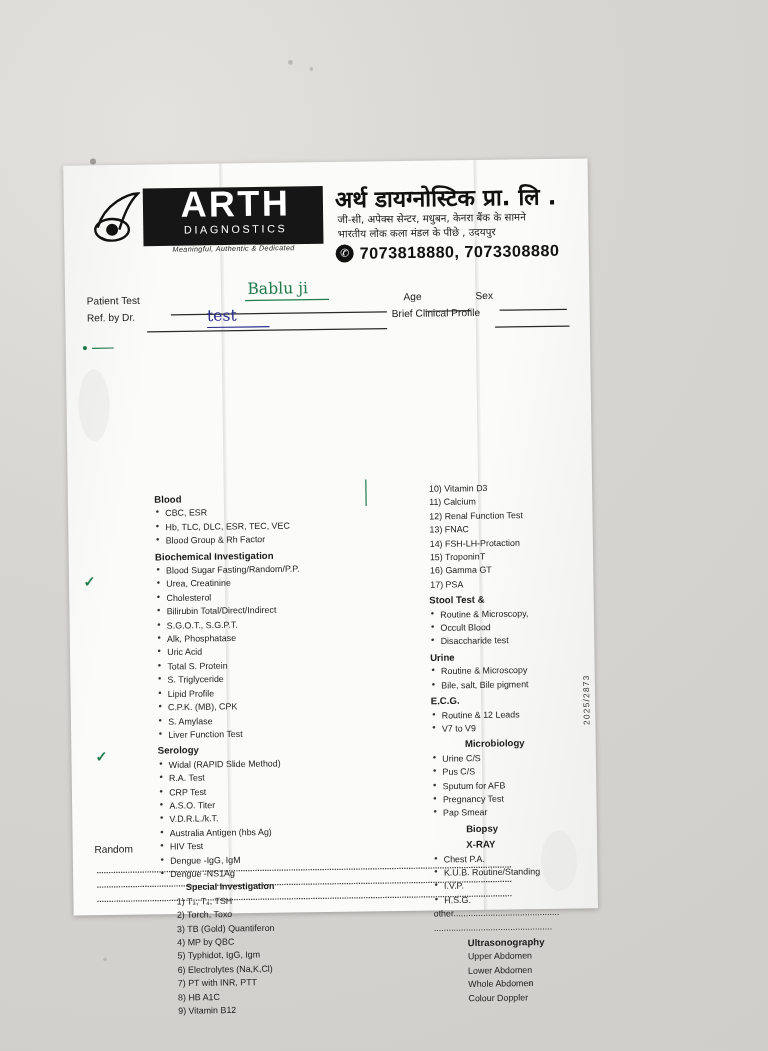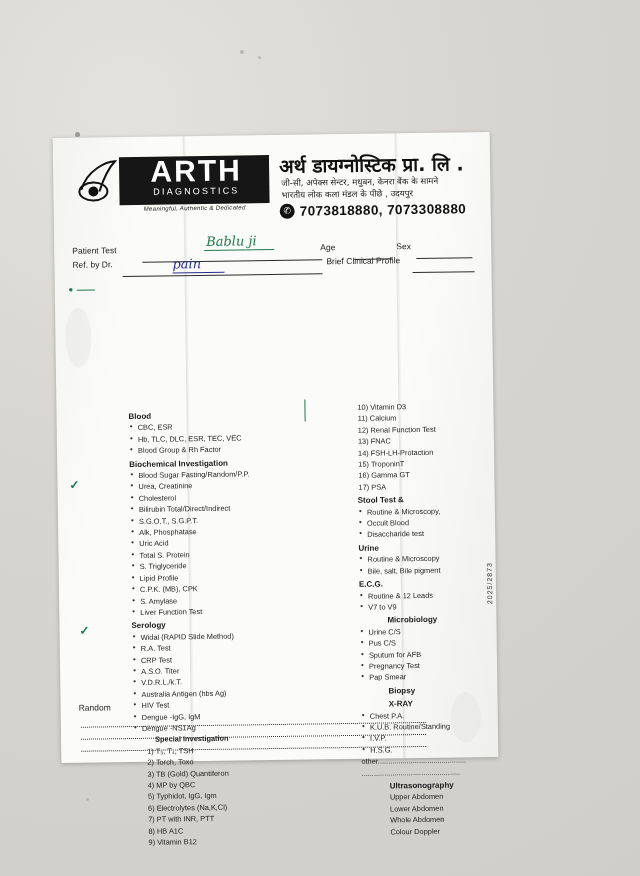--- a/index.html
+++ b/index.html
@@ -96,21 +96,20 @@
     content:"•";position:absolute;left:1px;top:-1px;font-size:8px;color:#333;
   }
   .num{padding-left:1px;}
   .sub{padding-left:14px;}
   .subhead{font-weight:bold;padding-left:22px;}
   .ctr{padding-left:28px;}
 
   
   .hw{
     position:absolute;color:#1f7a4d;font-family:"DejaVu Serif", serif;
-    font-style:italic;
   }
   .hw-blue{color:#2a2f8f;}
   .ink{position:absolute;background:#1f7a4d;}
   .tick{position:absolute;color:#1f7a4d;font-size:12px;font-weight:bold;}
 
   .vcode{
     position:absolute;right:10px;top:430px;
     font-size:7px;color:#333;
     transform:rotate(-90deg);transform-origin:right top;
     letter-spacing:1px;
@@ -149,32 +148,32 @@
     <div class="hindi-addr1">जी-सी, अपेक्स सेन्टर, मधुबन, केनरा बैंक के सामने</div>
     <div class="hindi-addr2">भारतीय लोक कला मंडल के पीछे , उदयपुर</div>
     <div class="phone-row">
       <div class="ph-ico">✆</div>
       <div class="phone-num">7073818880, 7073308880</div>
     </div>
   </div>
 
   <div class="pline" style="left:18px;top:108px;">Patient Test</div>
   <div class="dots" style="position:absolute;left:88px;top:116px;width:180px;"></div>
-  <div class="pline" style="left:266px;top:108px;">Age</div>
+  <div class="pline" style="left:282px;top:108px;">Age</div>
   <div class="dots" style="position:absolute;left:300px;top:116px;width:38px;"></div>
   <div class="pline" style="left:342px;top:108px;">Sex</div>
   <div class="dots" style="position:absolute;left:362px;top:116px;width:56px;"></div>
 
   <div class="pline" style="left:18px;top:122px;">Ref. by Dr.</div>
   <div class="dots" style="position:absolute;left:68px;top:130px;width:200px;"></div>
   <div class="pline" style="left:272px;top:122px;">Brief Clinical Profile</div>
   <div class="dots" style="position:absolute;left:358px;top:130px;width:62px;"></div>
 
   <div class="hw" style="left:152px;top:98px;font-size:13px;">Bablu ji</div>
-  <div class="hw hw-blue" style="left:118px;top:120px;font-size:13px;">pain</div>
+  <div class="hw hw-blue" style="left:118px;top:120px;font-size:13px;">test</div>
   <div class="ink" style="left:118px;top:136px;width:52px;height:1px;background:#2a2f8f;"></div>
   <div class="ink" style="left:150px;top:114px;width:70px;height:1px;"></div>
 
   <div class="tick" style="left:14px;top:145px;">•</div>
   <div class="ink" style="left:22px;top:152px;width:18px;height:1px;"></div>
   <div class="tick" style="left:12px;top:340px;">✓</div>
   <div class="tick" style="left:20px;top:486px;">✓</div>
   <div class="ink" style="left:248px;top:265px;width:1px;height:22px;"></div>
 
   <div class="col colL">

